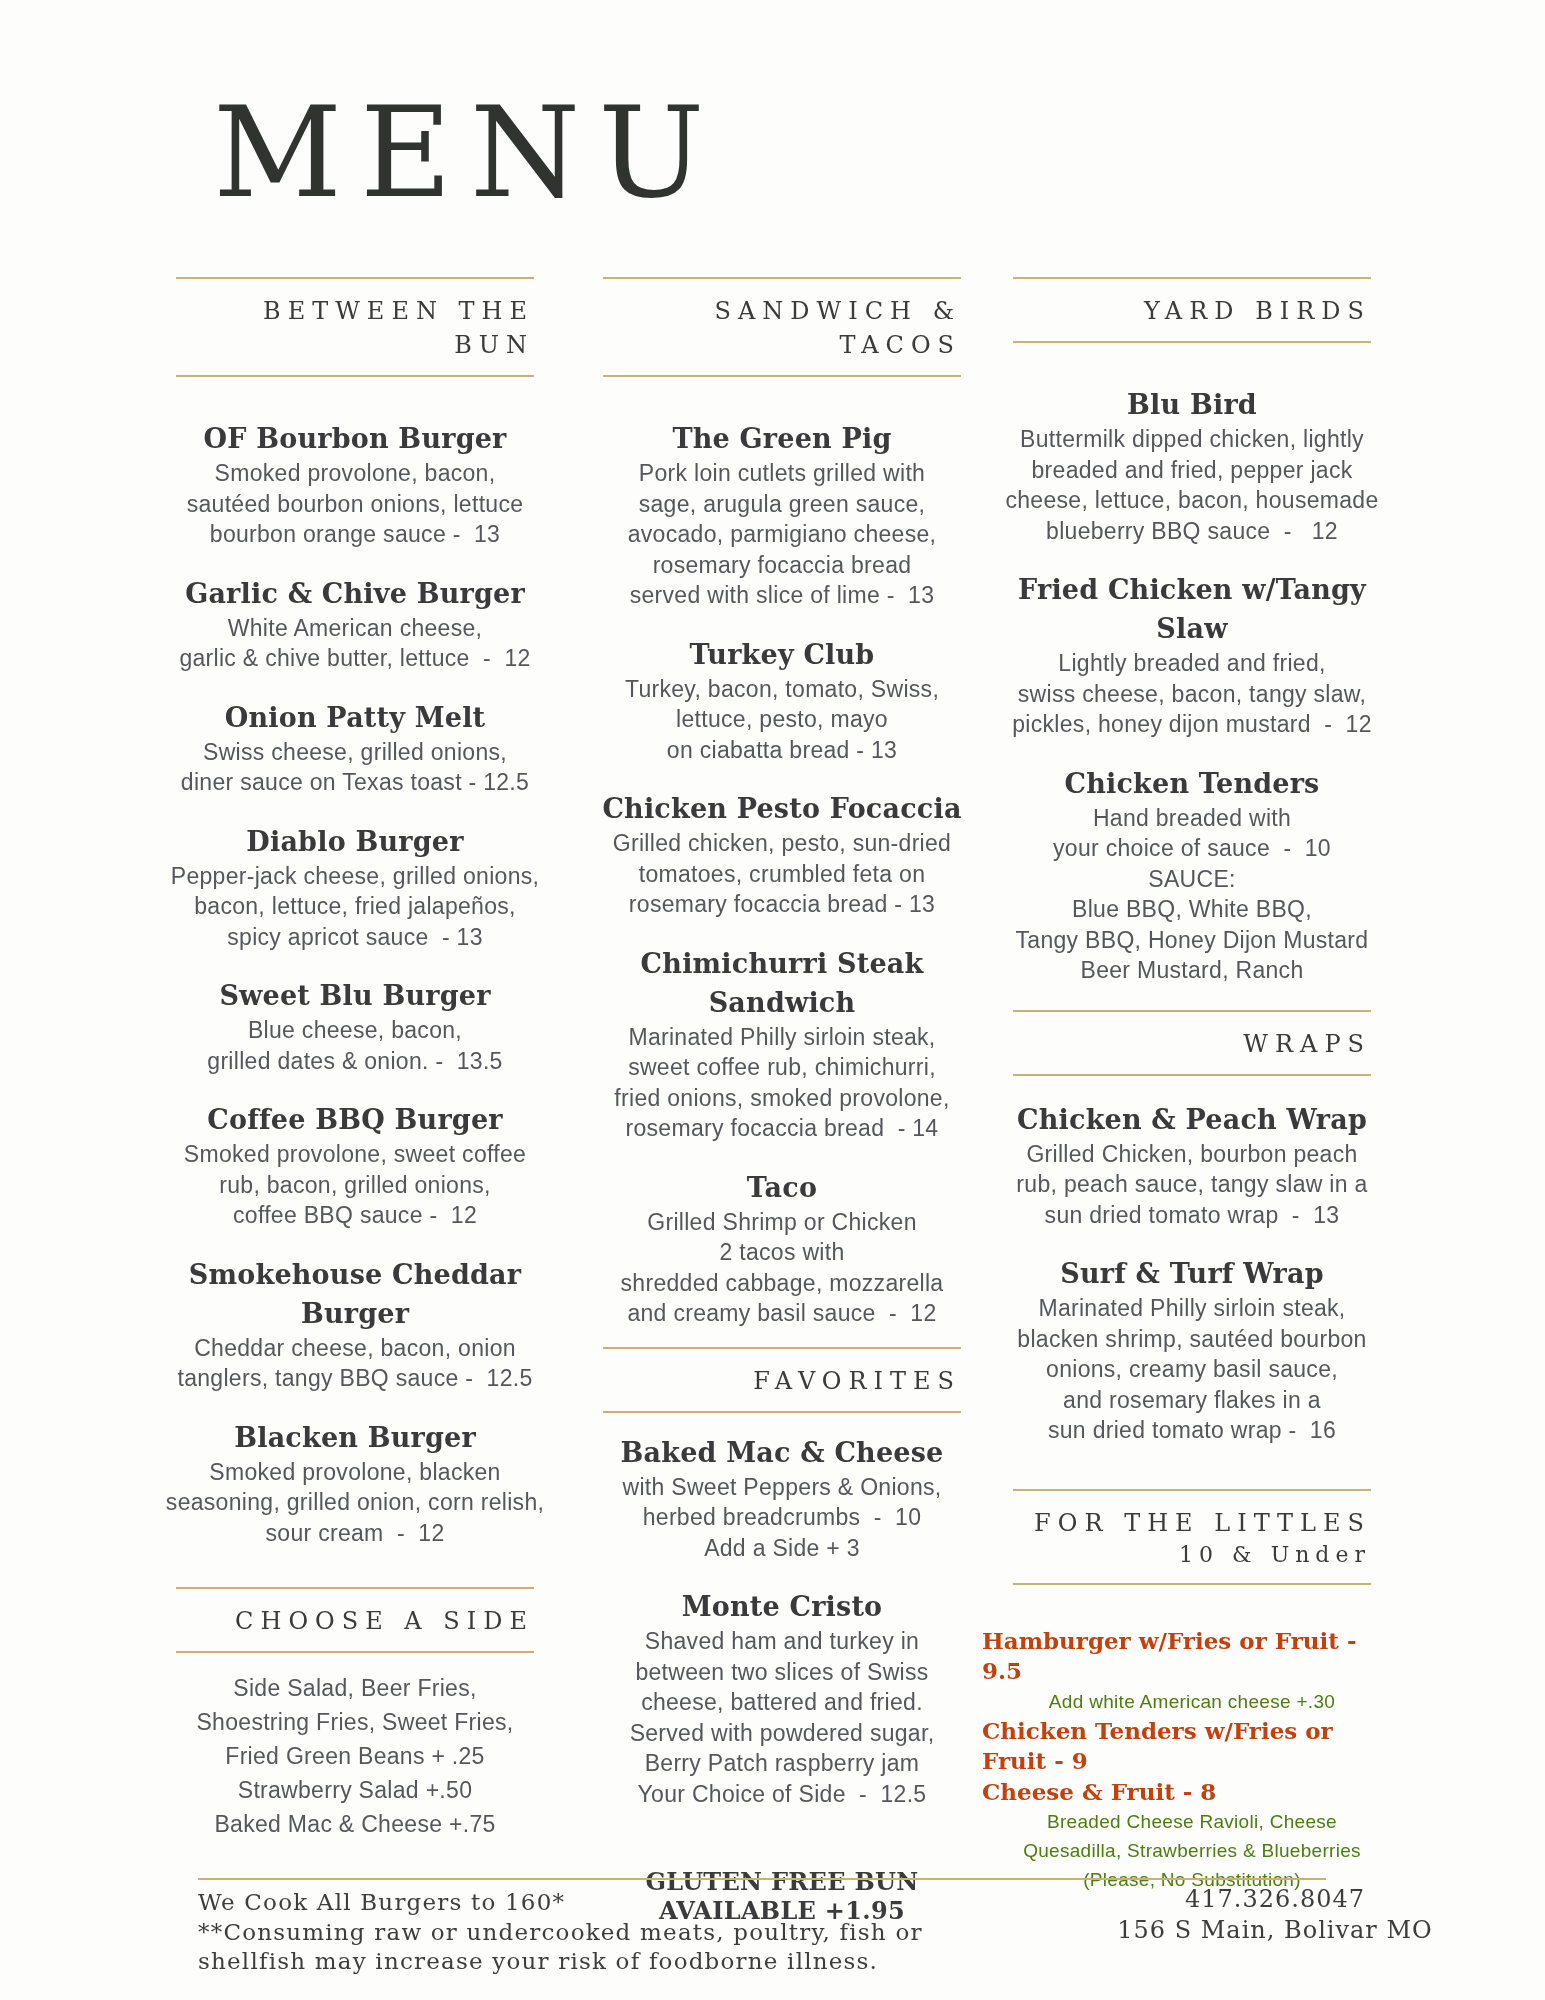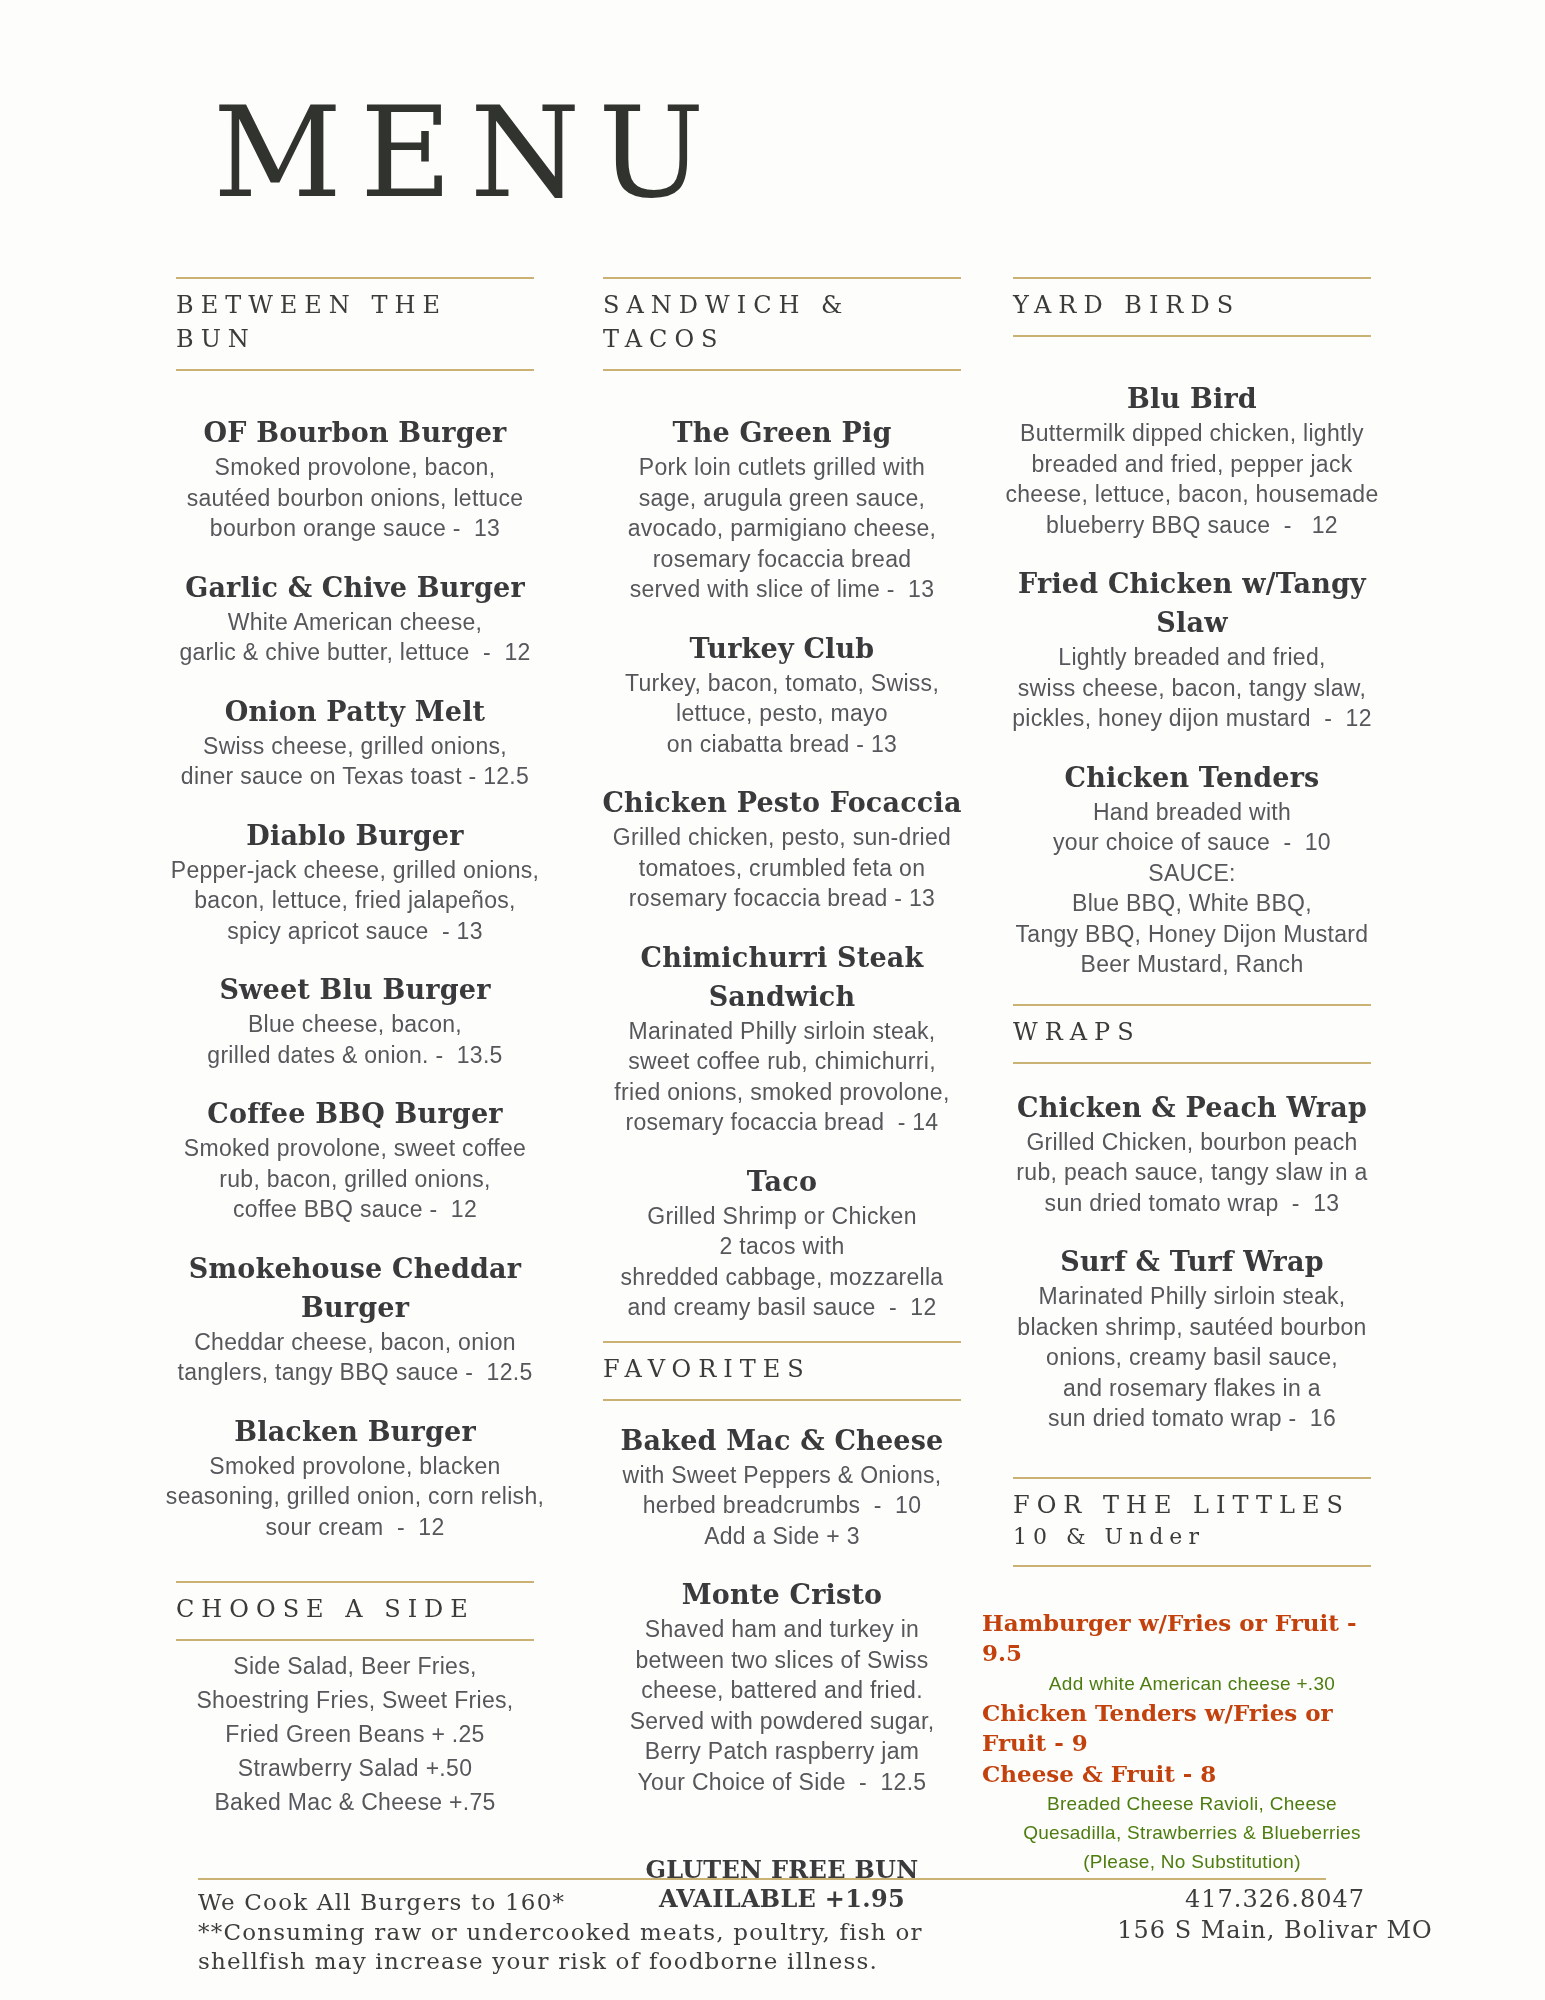--- a/index.html
+++ b/index.html
@@ -14,26 +14,26 @@
     font-size:126px; line-height:1.1; letter-spacing:18px;
     color:#30332e; font-weight:400; white-space:nowrap;
   }
   .col { position:absolute; top:277px; }
   .col1 { left:145px; width:420px; }
   .col2 { left:572px; width:420px; }
   .col3 { left:982px; width:420px; }
   .sec-header {
     width:358px; margin:0 auto 42px auto;
     border-top:2px solid #c9b273; border-bottom:2px solid #c9b273;
-    padding:9px 0 13px 0; text-align:left;
+    padding:15px 0 13px 0; text-align:right;
     font-family:"DejaVu Serif", serif; font-size:24px;
     letter-spacing:7px; color:#3a3c3a; line-height:34px;
   }
   .sec-header .subline { display:block; font-size:22px; letter-spacing:6px; line-height:30px; }
-  .sec-header.choose   { margin-top:39px; margin-bottom:8px; }
+  .sec-header.choose   { margin-top:39px; margin-bottom:18px; }
   .sec-header.favorites{ margin-top:-6px; margin-bottom:20px; }
   .sec-header.wraps    { margin-top:10px; margin-bottom:24px; }
   .sec-header.littles  { margin-top:43px; margin-bottom:41px; }
   .item { text-align:center; margin-bottom:24px; }
   .item-name {
     font-family:"DejaVu Serif", serif; font-weight:bold;
     font-size:27px; line-height:39px; color:#3a3a3c; letter-spacing:0.2px;
   }
   .item-desc {
     font-size:23px; line-height:30.5px; color:#55575b;

